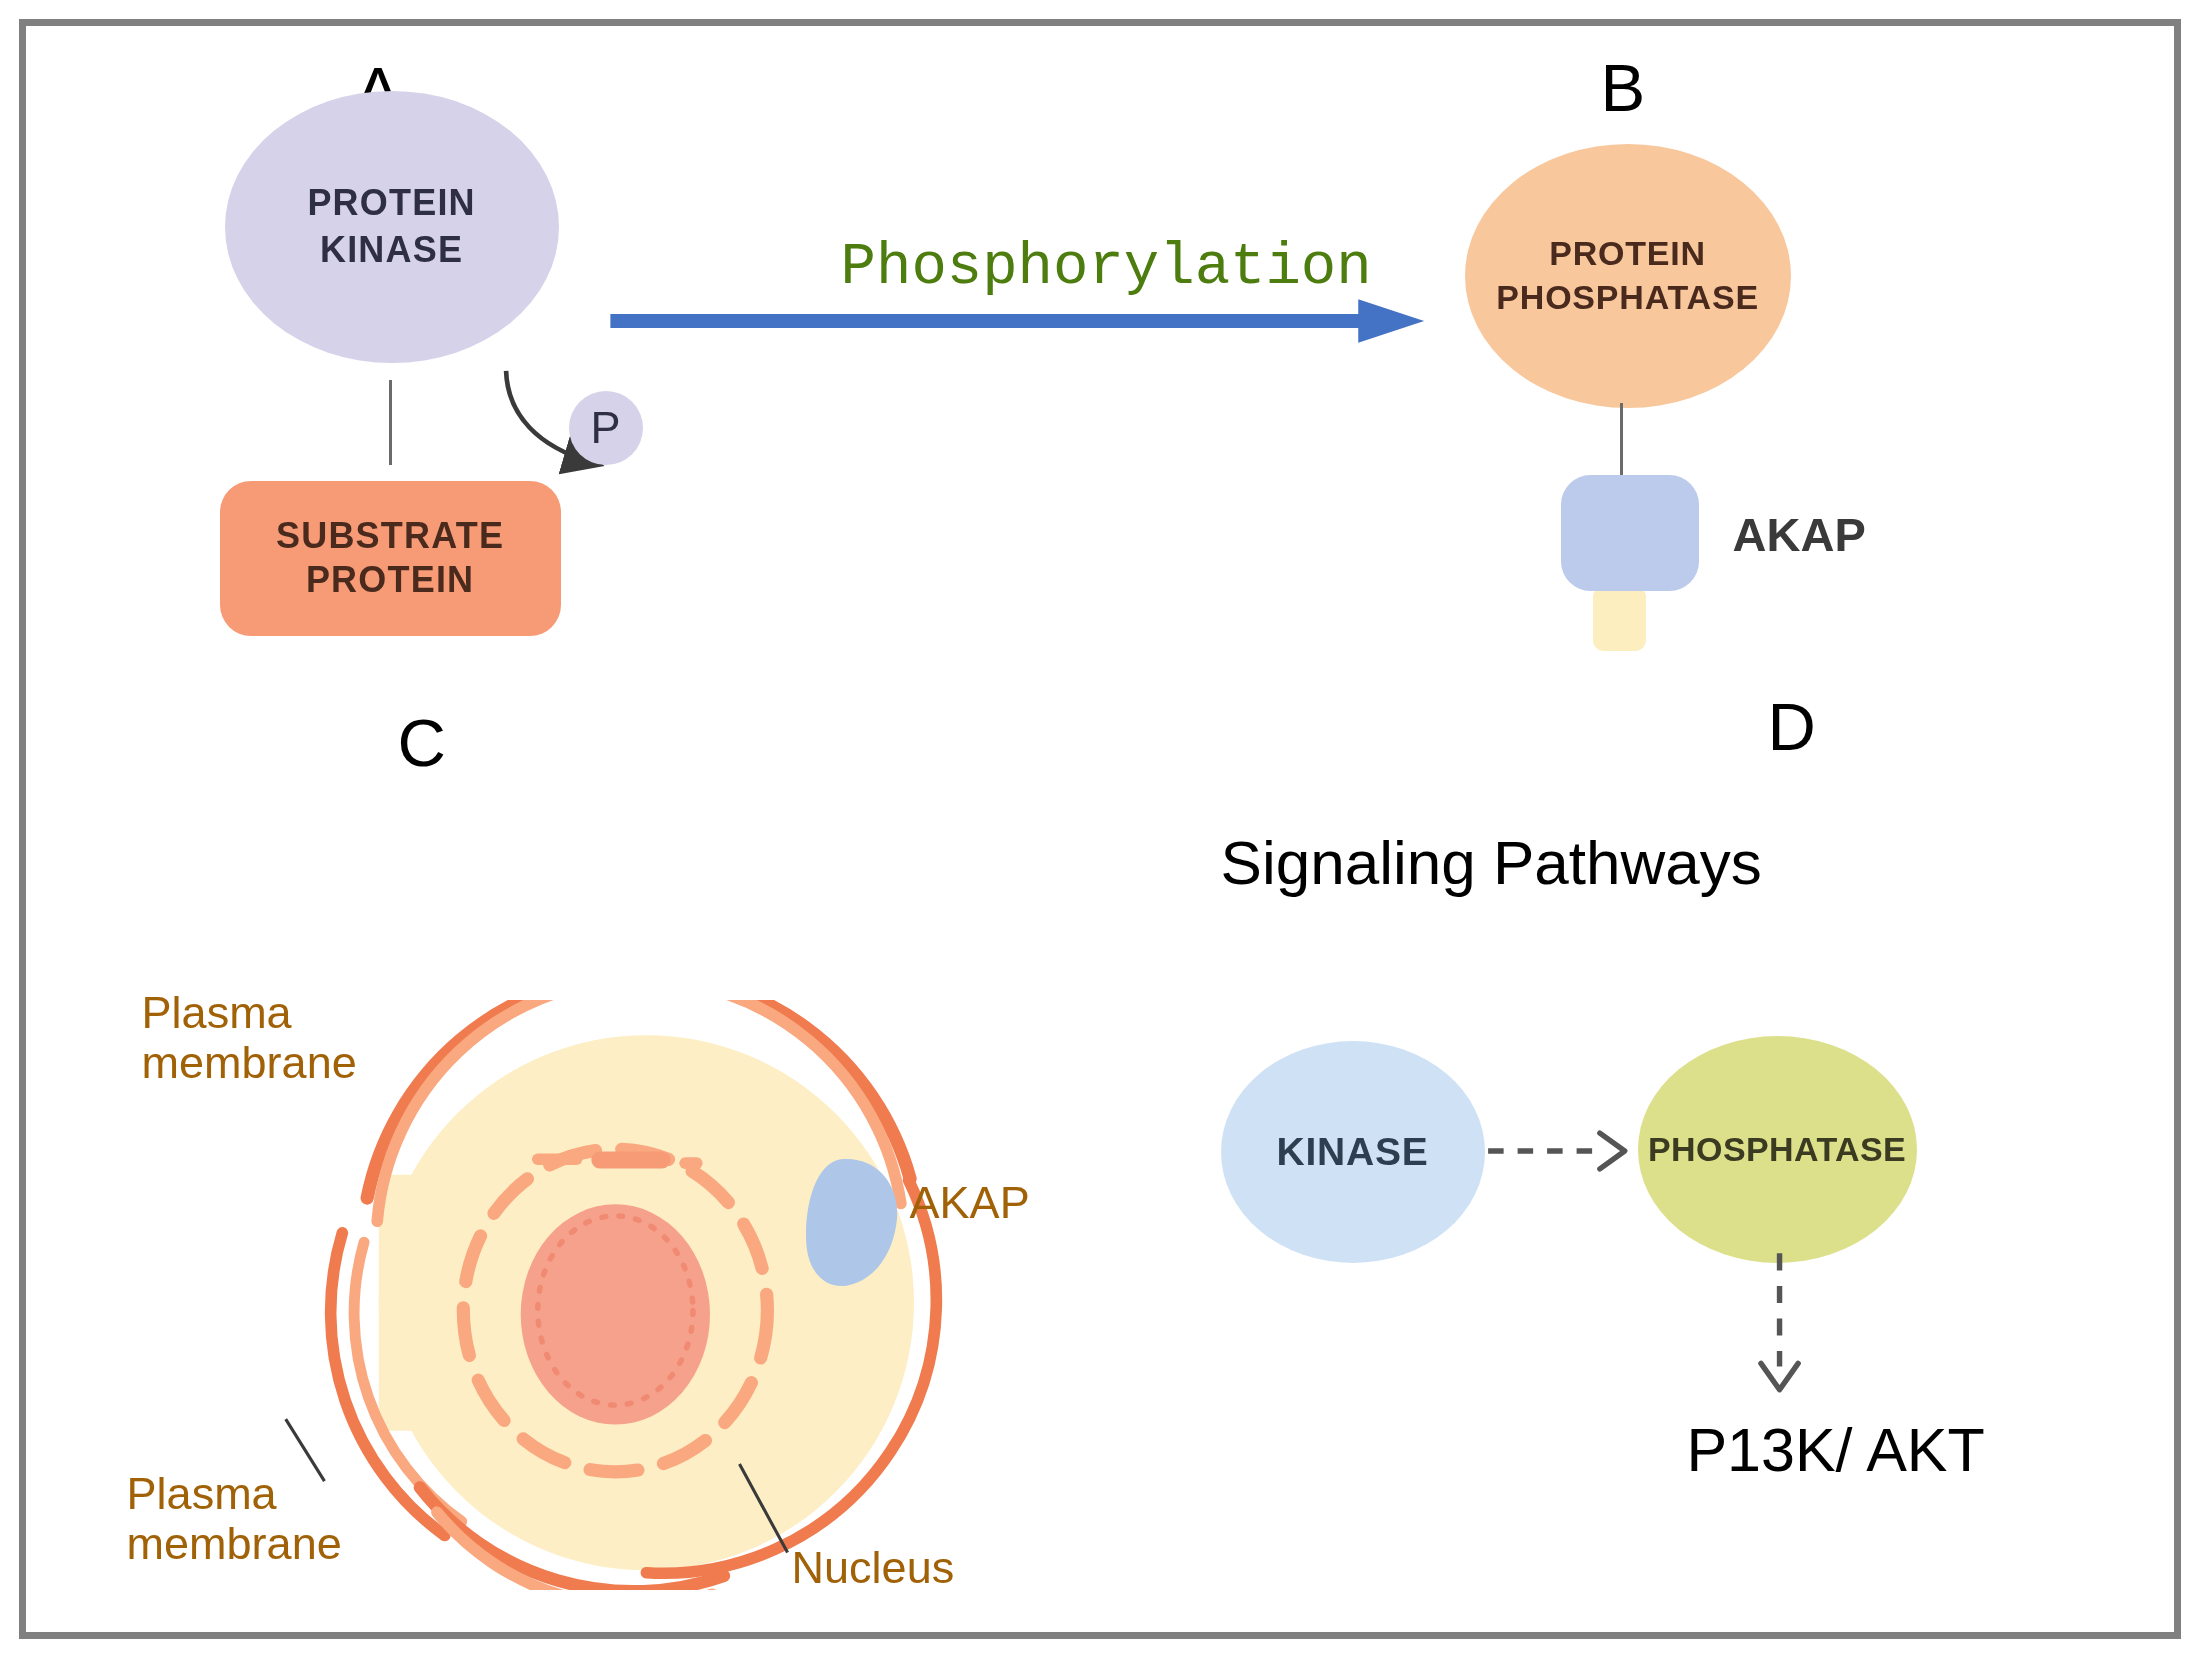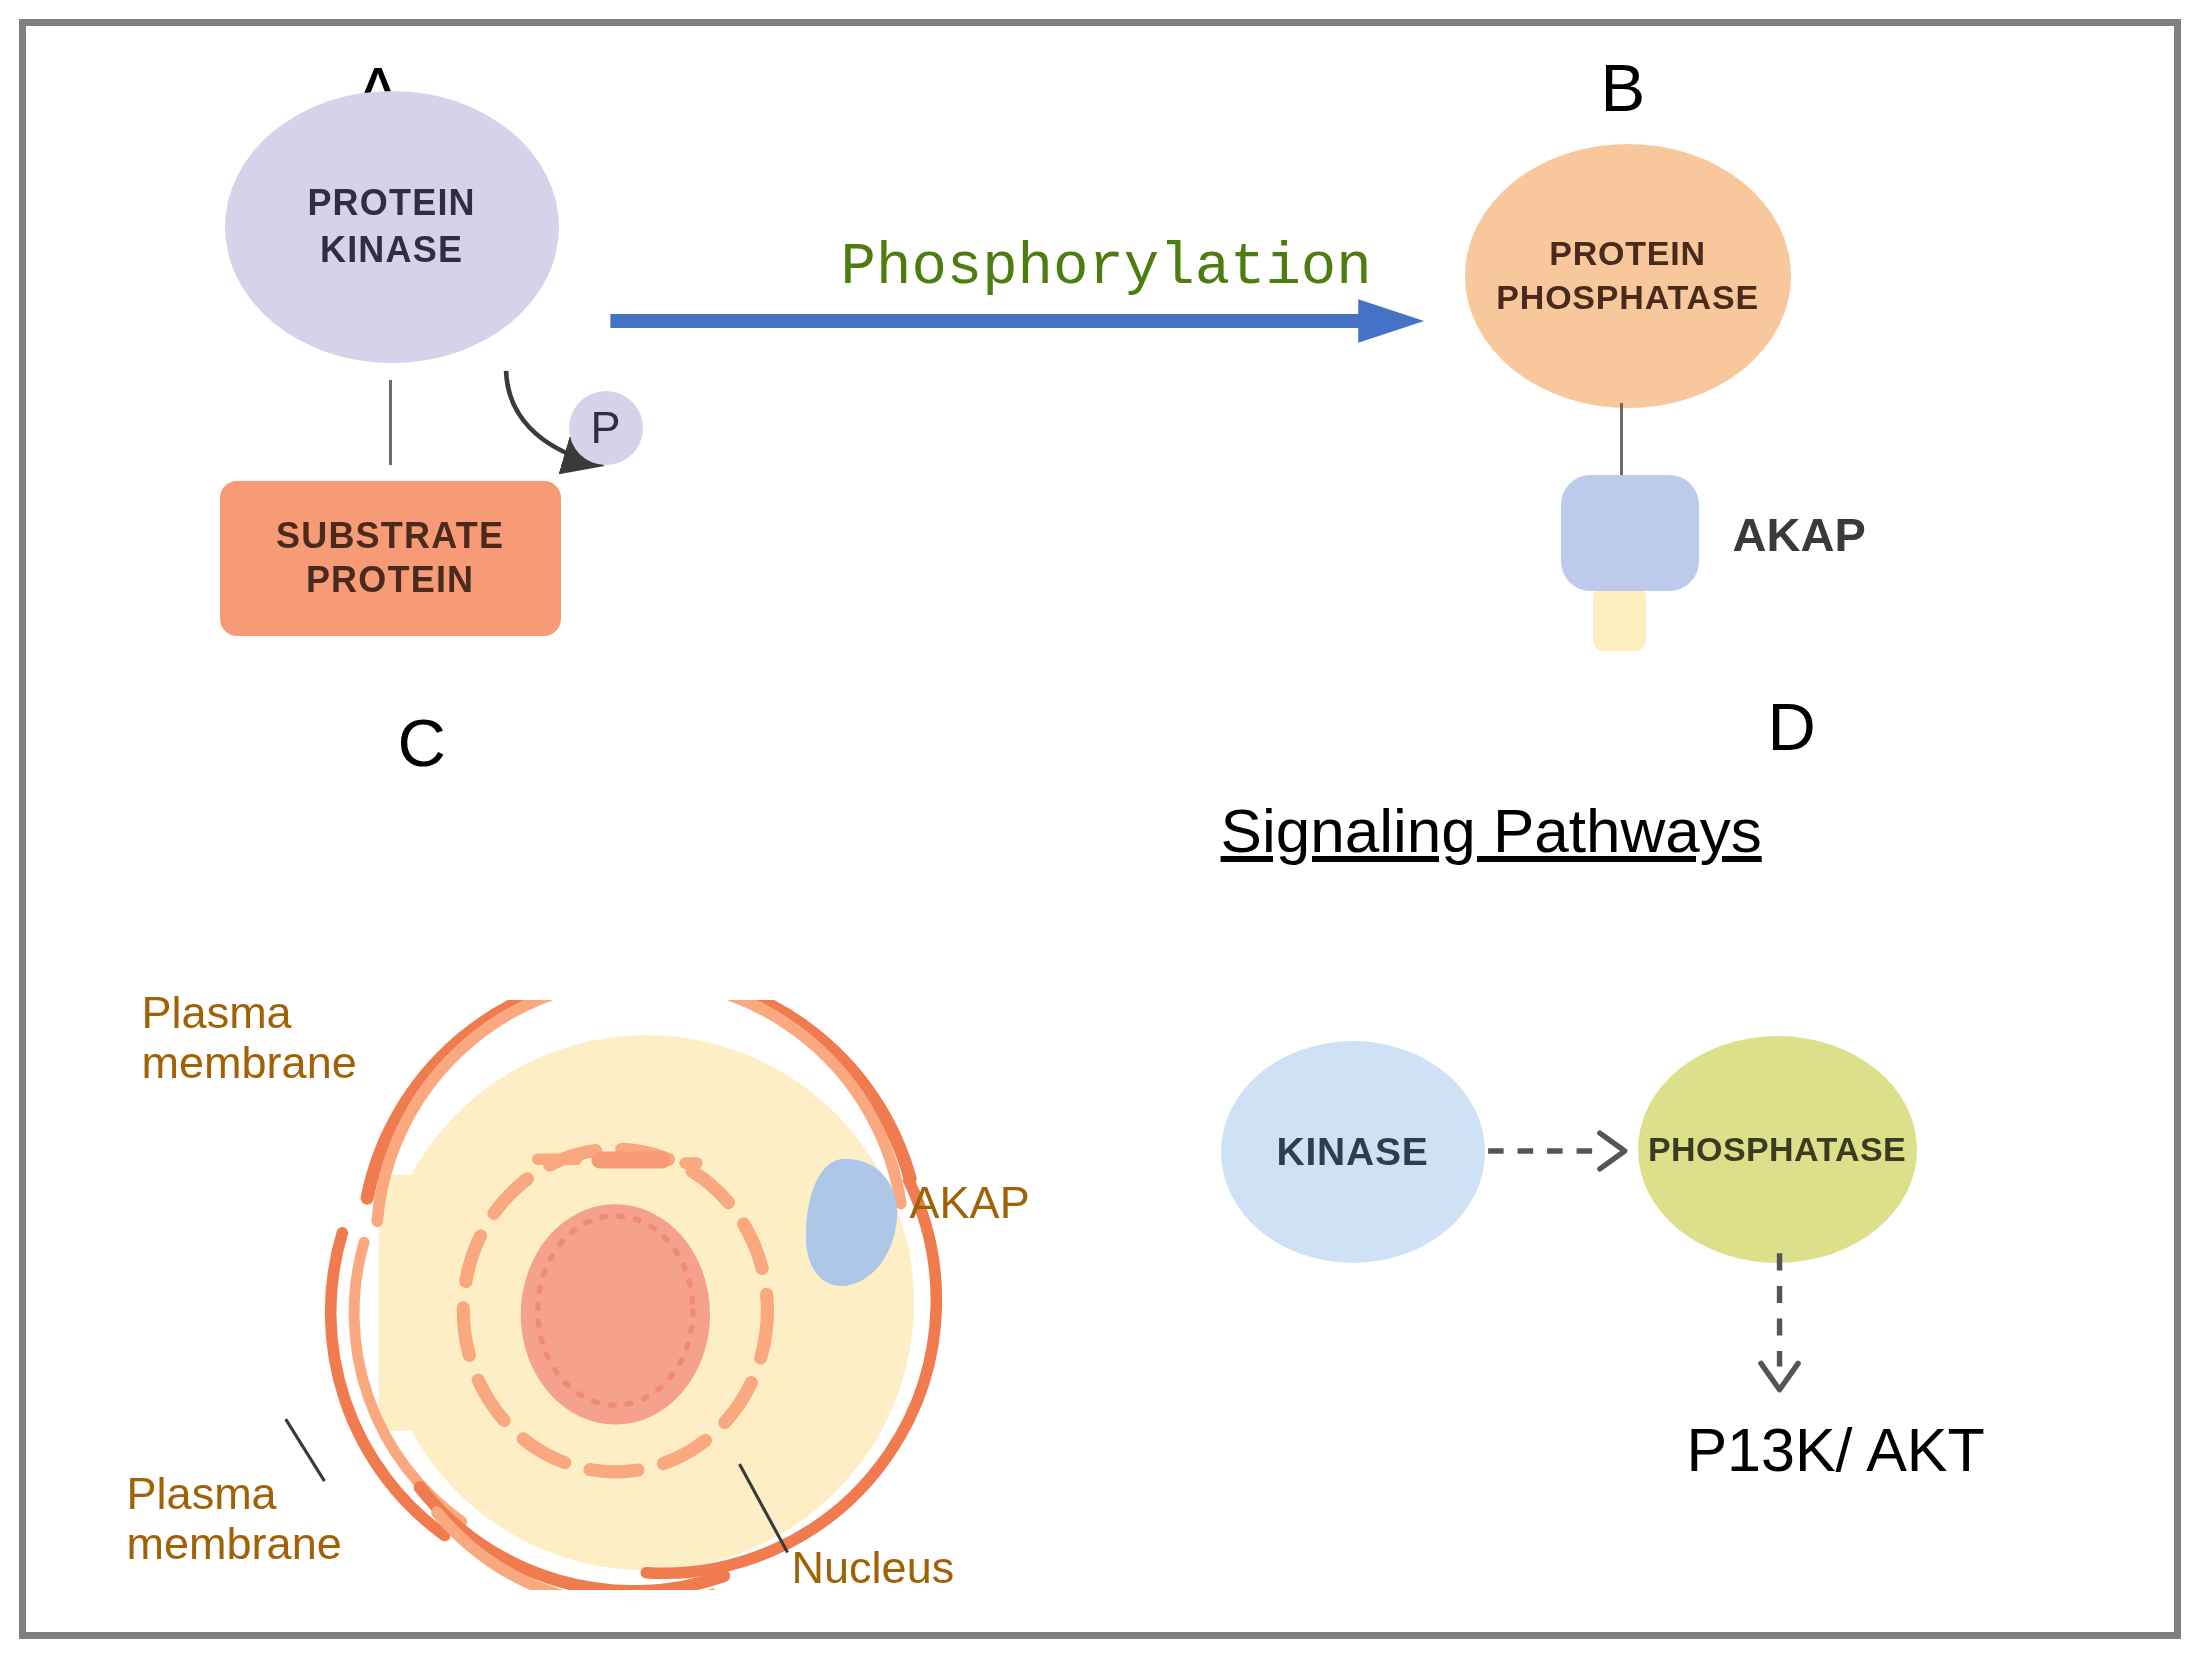--- a/index.html
+++ b/index.html
@@ -80,21 +80,21 @@
     color: #2e2f44;
     white-space: nowrap;
   }
 
   #substrate-box {
     position: absolute;
     left: 194px;
     top: 455px;
     width: 341px;
     height: 155px;
-    border-radius: 17px;
+    border-radius: 31px;
     background: #f79b77;
     display: flex;
     flex-direction: column;
     align-items: center;
     justify-content: center;
     gap: 2px;
   }
   #substrate-box .line {
     font-family: "Liberation Sans", sans-serif;
     font-size: 36px;
@@ -381,21 +381,21 @@
         <div>Plasma</div>
         <div>membrane</div>
       </div>
 
       <div class="cell-label" style="left:580px; top:543px;">Nucleus</div>
 
       <div class="cell-label" style="left:698px; top:178px;">AKAP</div>
     </div>
 
     <div class="panel-letter" style="left:1742px; top:667px;">D</div>
-    <div class="panel-title" style="left:1195px; top:774px;text-decoration:underline;">Signaling Pathways</div>
+    <div class="panel-title" style="left:1195px; top:806px;">Signaling Pathways</div>
 
     <div id="kinase-node">
       <span>KINASE</span>
     </div>
 
     <svg id="dashed-arrow-horizontal" width="163" height="70" viewBox="0 0 210 90">
       <line x1="4" y1="45" x2="150" y2="45" stroke="#555555" stroke-width="7" stroke-dasharray="20 18" stroke-linecap="butt"></line>
       <path d="M148 22 L180 45 L148 68" stroke="#555555" stroke-width="7" fill="none" stroke-linecap="round" stroke-linejoin="round"></path>
     </svg>
 

